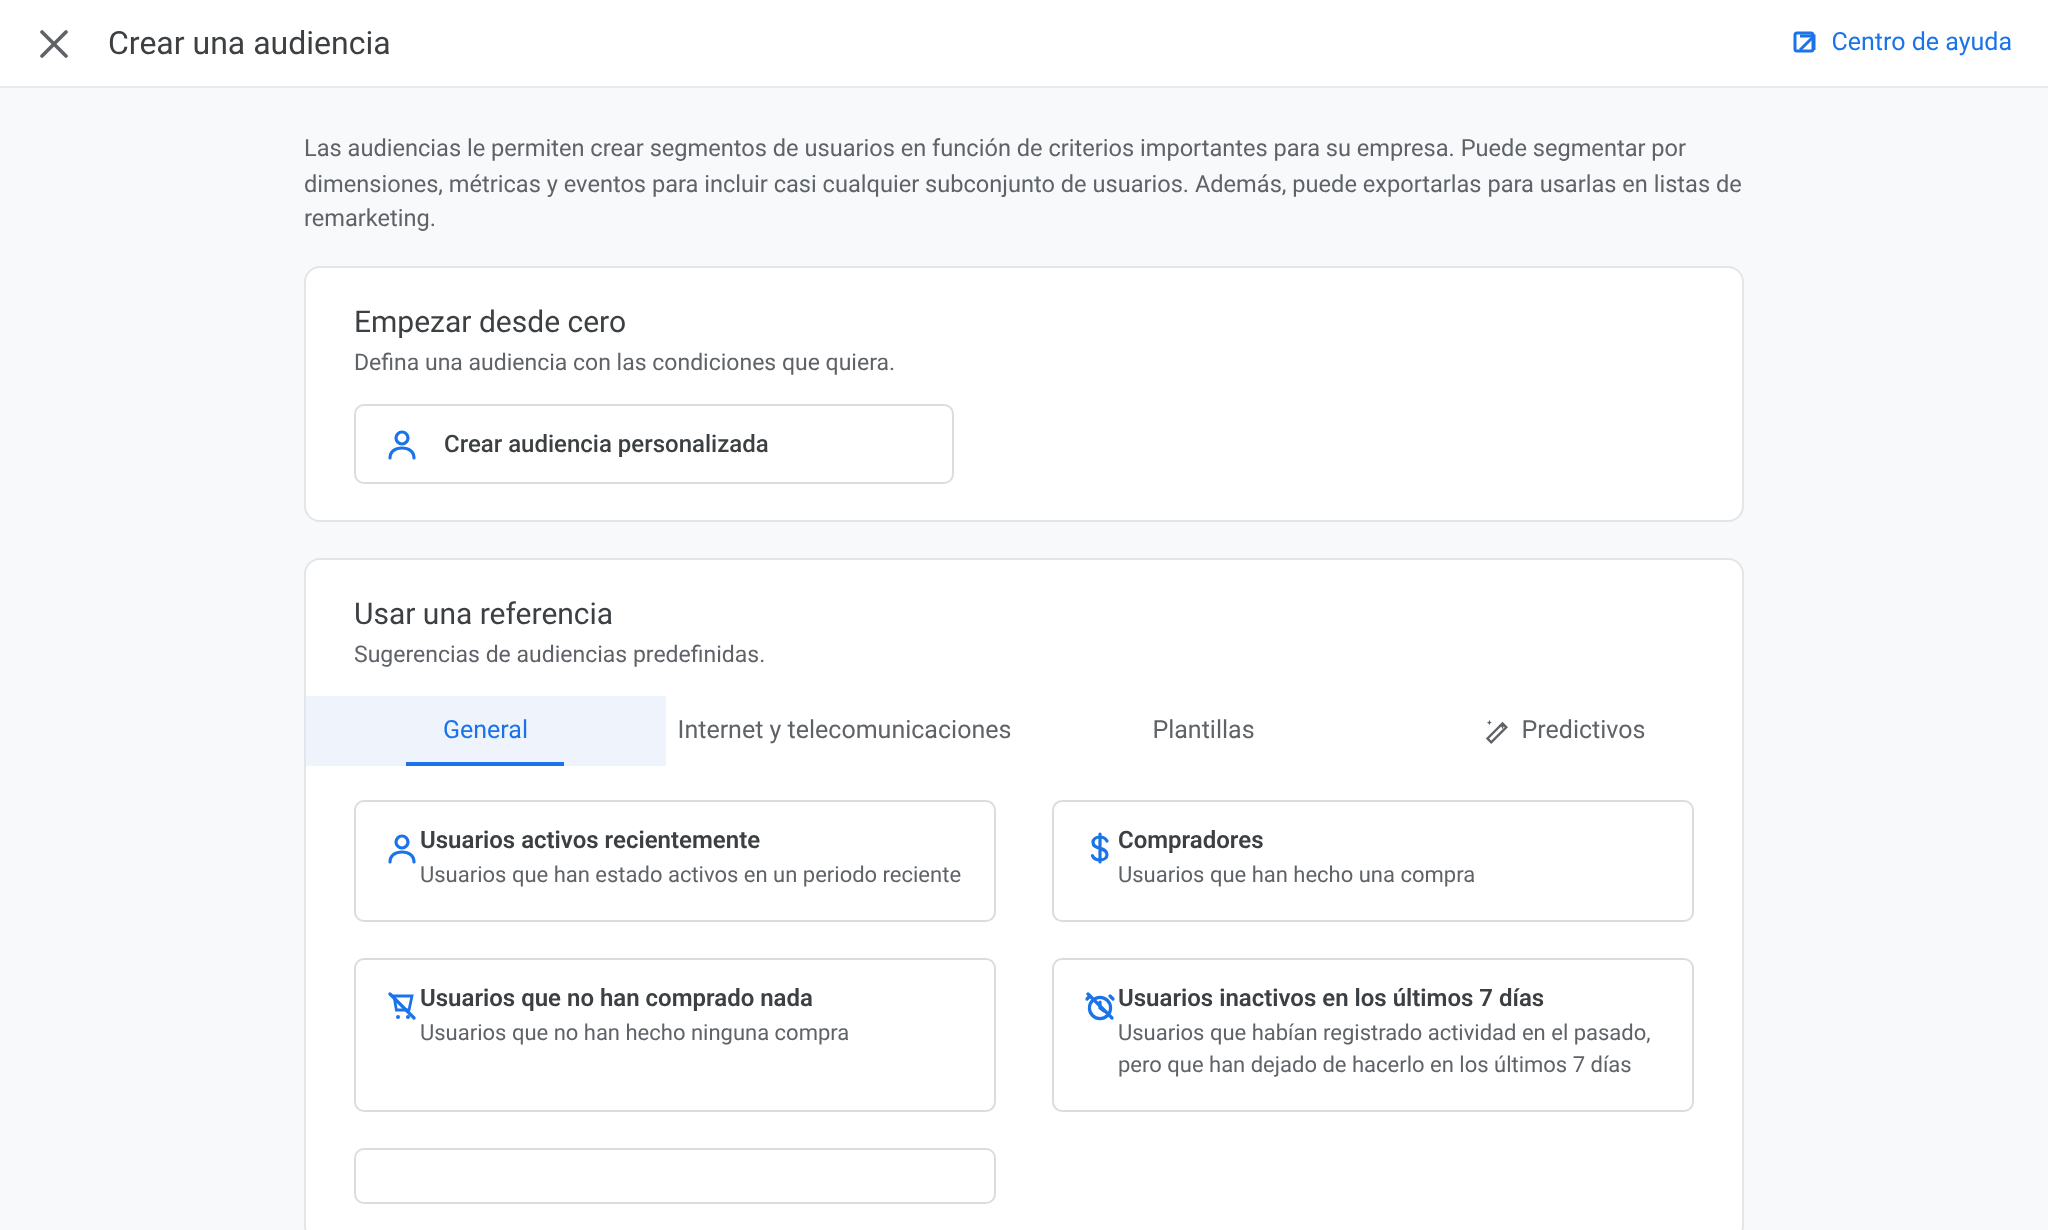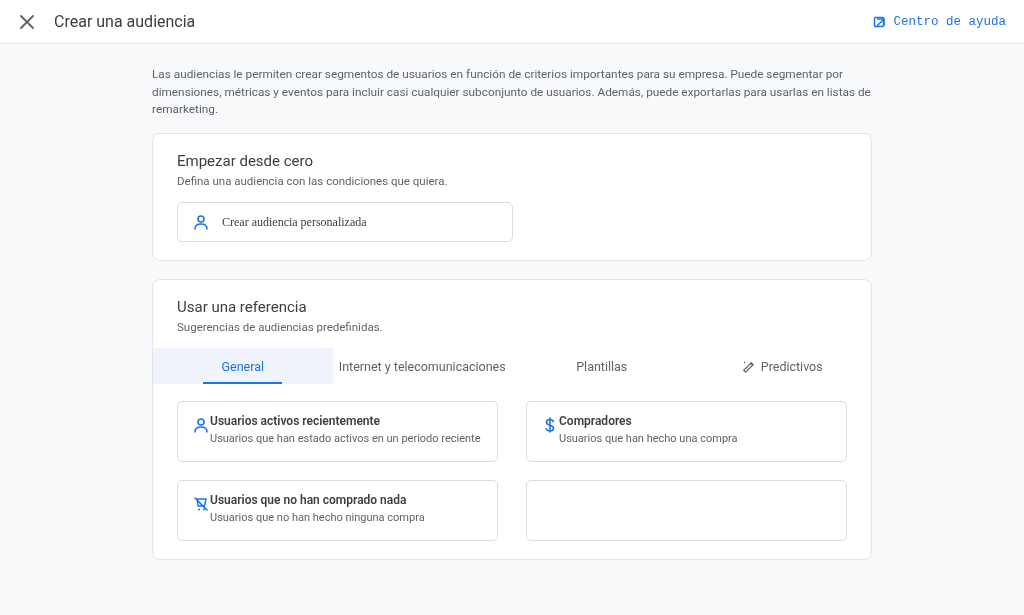--- a/index.html
+++ b/index.html
@@ -9,38 +9,38 @@
     background: #f7f9fb; color: #3c4043;
   }
   
   .header {
     height: 44px; background: #fff; border-bottom: 1px solid #e8eaed;
     display: flex; align-items: center; padding: 0 18px; justify-content: space-between;
   }
   .header-left { display: flex; align-items: flex-end; gap: 18px; }
   .close-x { width: 18px; height: 18px; color: #5f6368; display:flex; align-items:center; justify-content:center; cursor:pointer; }
   .header-title { font-size: 16px; color: #3c4043; font-weight: 400; }
-  .help-link { display: flex; align-items: center; gap: 6px; color: #1a73e8; font-size: 12.5px; cursor:pointer;font-family:Liberation Mono, monospace; }
+  .help-link { display: flex; align-items: flex-start; gap: 6px; color: #1a73e8; font-size: 12.5px; cursor:pointer; }
   .help-link svg { width: 14px; height: 14px; }
 
   .page { padding: 22px 0 0 0; display:flex; flex-direction:column; align-items:center; }
   .intro { width: 720px; font-size: 11.8px; color: #5f6368; line-height: 1.5; margin-bottom: 14px; }
 
   .card {
     width: 720px; background: #fff; border: 1px solid #e3e6e9; border-radius: 8px;
     padding: 18px 24px;
   }
   .card + .card { margin-top: 18px; }
   .card-title { font-size: 15px; color: #3c4043; font-weight: 400; margin-bottom: 4px; }
   .card-sub { font-size: 11.5px; color: #5f6368; margin-bottom: 14px; }
 
   .option-btn {
     display:flex; align-items:center; gap:12px;
     border: 1px solid #dadce0; border-radius: 5px; padding: 10px 14px;
-    width: 336px; font-size: 12px; font-weight: 500; color: #3c4043; cursor:pointer;font-family:Liberation Serif, serif;
+    width: 300px; font-size: 12px; font-weight: 500; color: #3c4043; cursor:pointer;
   }
   .option-btn .icon { color:#1a73e8; display:flex; }
 
   .tabs { display:flex; margin: 0 -24px 16px -24px; border-bottom: 1px solid transparent; }
   .tab {
     flex: 1 1 0; text-align:center; padding: 10px 4px; font-size: 12.5px; color:#5f6368;
     cursor:pointer; position:relative;
   }
   .tab.active { color:#1a73e8; background:#eef3fc; }
   .tab.active::after{
@@ -185,18 +185,29 @@
             <svg width="18" height="18" viewBox="0 0 18 18">
               <use href="#i-noshop"></use>
             </svg>
           </span>
         <div>
           <div class="ttitle">Usuarios que no han comprado nada</div>
           <div class="tdesc">Usuarios que no han hecho ninguna compra</div>
         </div>
       </div>
       <div class="tile">
+        <span class="ticon">
+            <svg width="18" height="18" viewBox="0 0 18 18">
+              <use href="#i-clockoff"></use>
+            </svg>
+          </span>
+        <div>
+          <div class="ttitle">Usuarios inactivos en los últimos 7 días</div>
+          <div class="tdesc">Usuarios que habían registrado actividad en el pasado, pero que han dejado de hacerlo en los últimos 7 días</div>
+        </div>
+      </div>
+      <div class="tile">
         
         
       </div>
     </div>
   </div>
 </div>
 
 </body></html>

